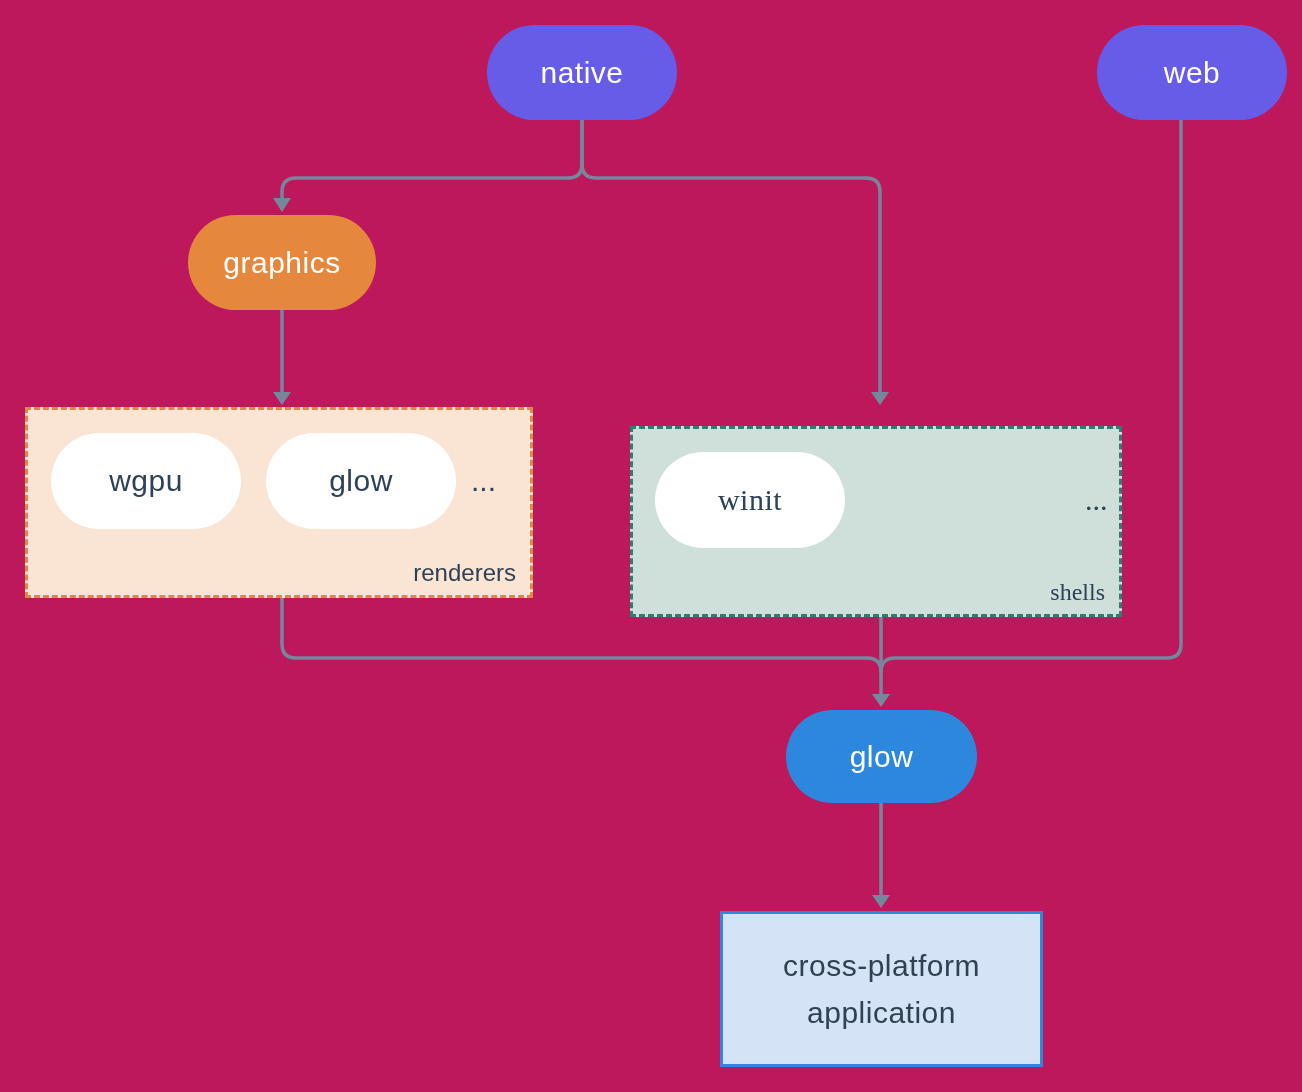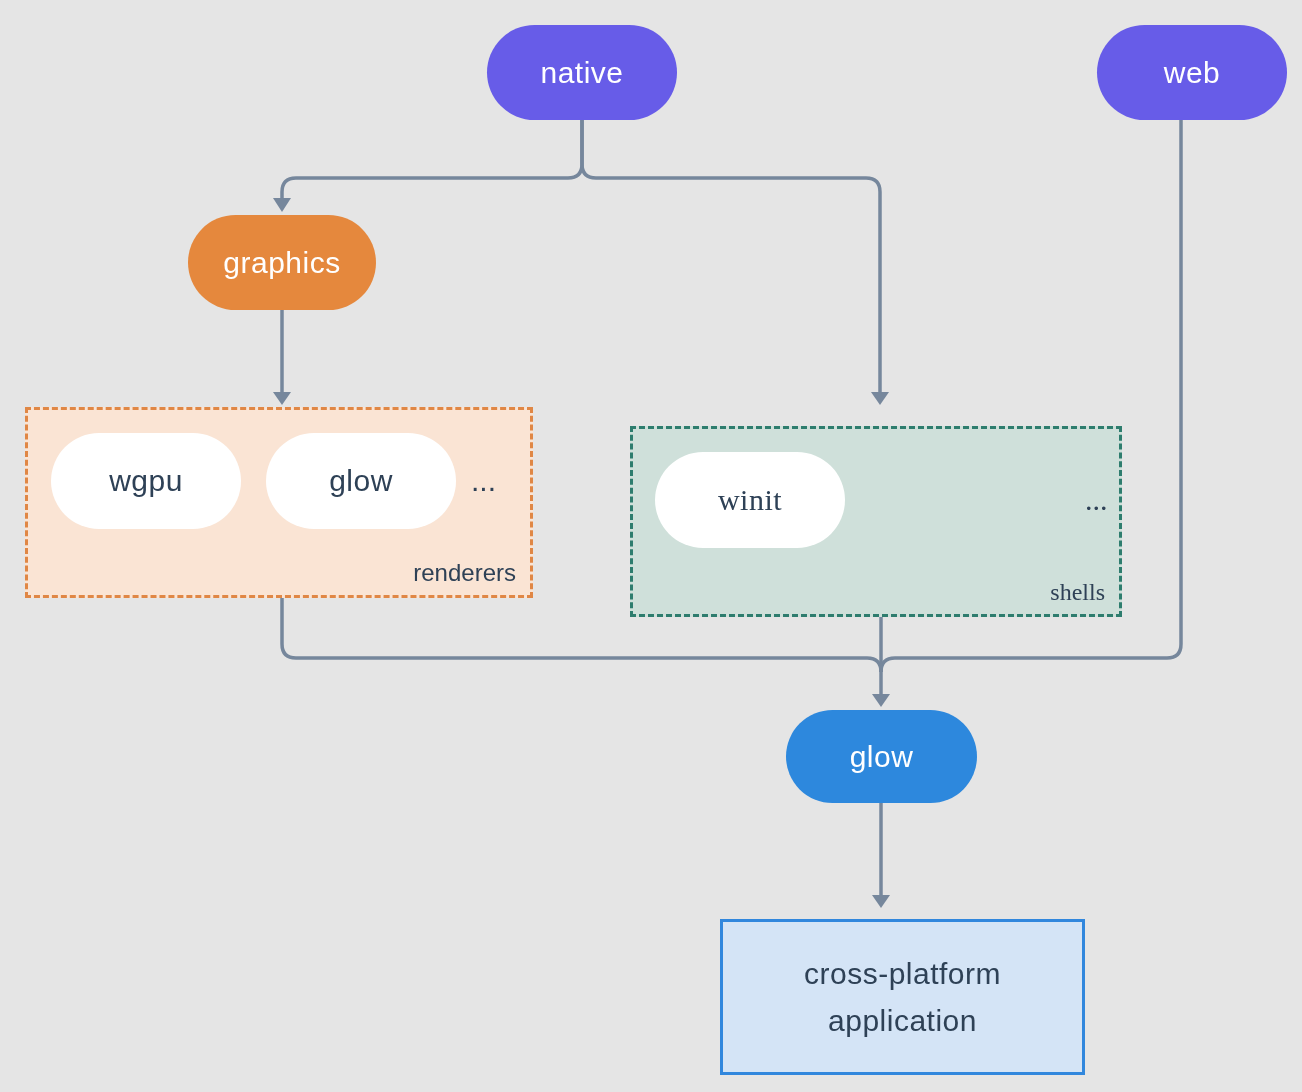--- a/index.html
+++ b/index.html
@@ -1,20 +1,20 @@
 <!DOCTYPE html>
 <html><head>
 <meta charset="utf-8">
 <style>
   html, body { margin: 0; padding: 0; background: #000; }
   #canvas {
     position: relative;
     width: 1302px;
     height: 1092px;
-    background: #e5e5e5;
+    background: #be185d;
     font-family: "Liberation Sans", "DejaVu Sans", sans-serif;
     overflow: hidden;
   }
   #edges-svg {
     position: absolute;
     inset: 0;
     width: 1302px;
     height: 1092px;
   }
   #edges-svg path {
@@ -88,21 +88,21 @@
   #group-shells    { left: 630px; top: 426px; width: 492px; height: 191px; font-family: Liberation Serif, serif; }
 
   #pill-wgpu   { left: 23px;  top: 23px; width: 190px; height: 96px; }
   #pill-glow   { left: 238px; top: 23px; width: 190px; height: 96px; }
   #pill-winit  { left: 22px;  top: 23px; width: 190px; height: 96px; }
   #pill-glutin { left: 242px; top: 23px; width: 190px; height: 96px; }
 
   #ellipsis-renderers { left: 443px; }
   #ellipsis-shells    { left: 452px; }
 
-  #node-application { left: 720px; top: 911px; width: 365px; height: 156px; margin-top: 8px; }
+  #node-application { left: 720px; top: 911px; width: 323px; height: 156px; }
 </style>
 </head>
 <body>
 
 <div id="canvas">
 
   <svg id="edges-svg" viewBox="0 0 1302 1092" xmlns="http://www.w3.org/2000/svg">
 
     <path d="M 582 120 V 164 Q 582 178 568 178 H 296 Q 282 178 282 192 V 198"></path>
     <polygon points="273,198 291,198 282,212"></polygon>

